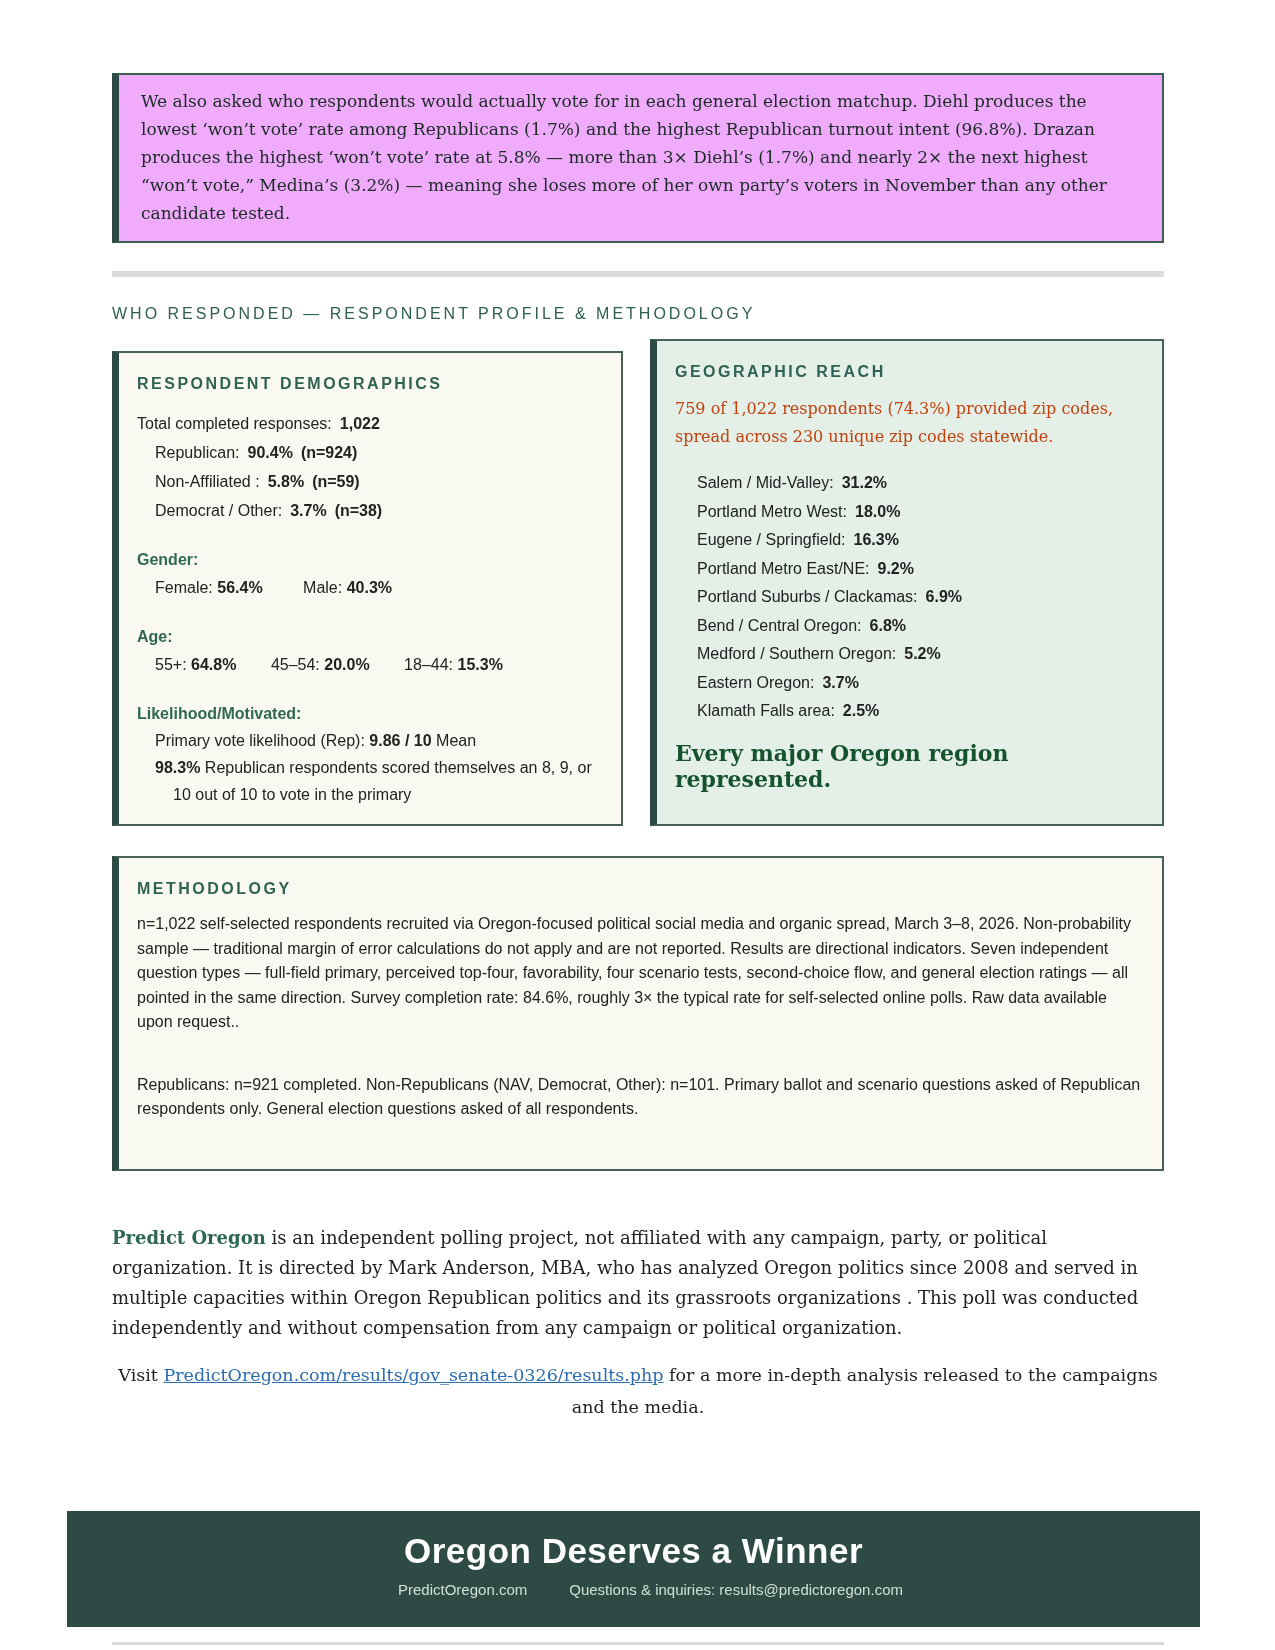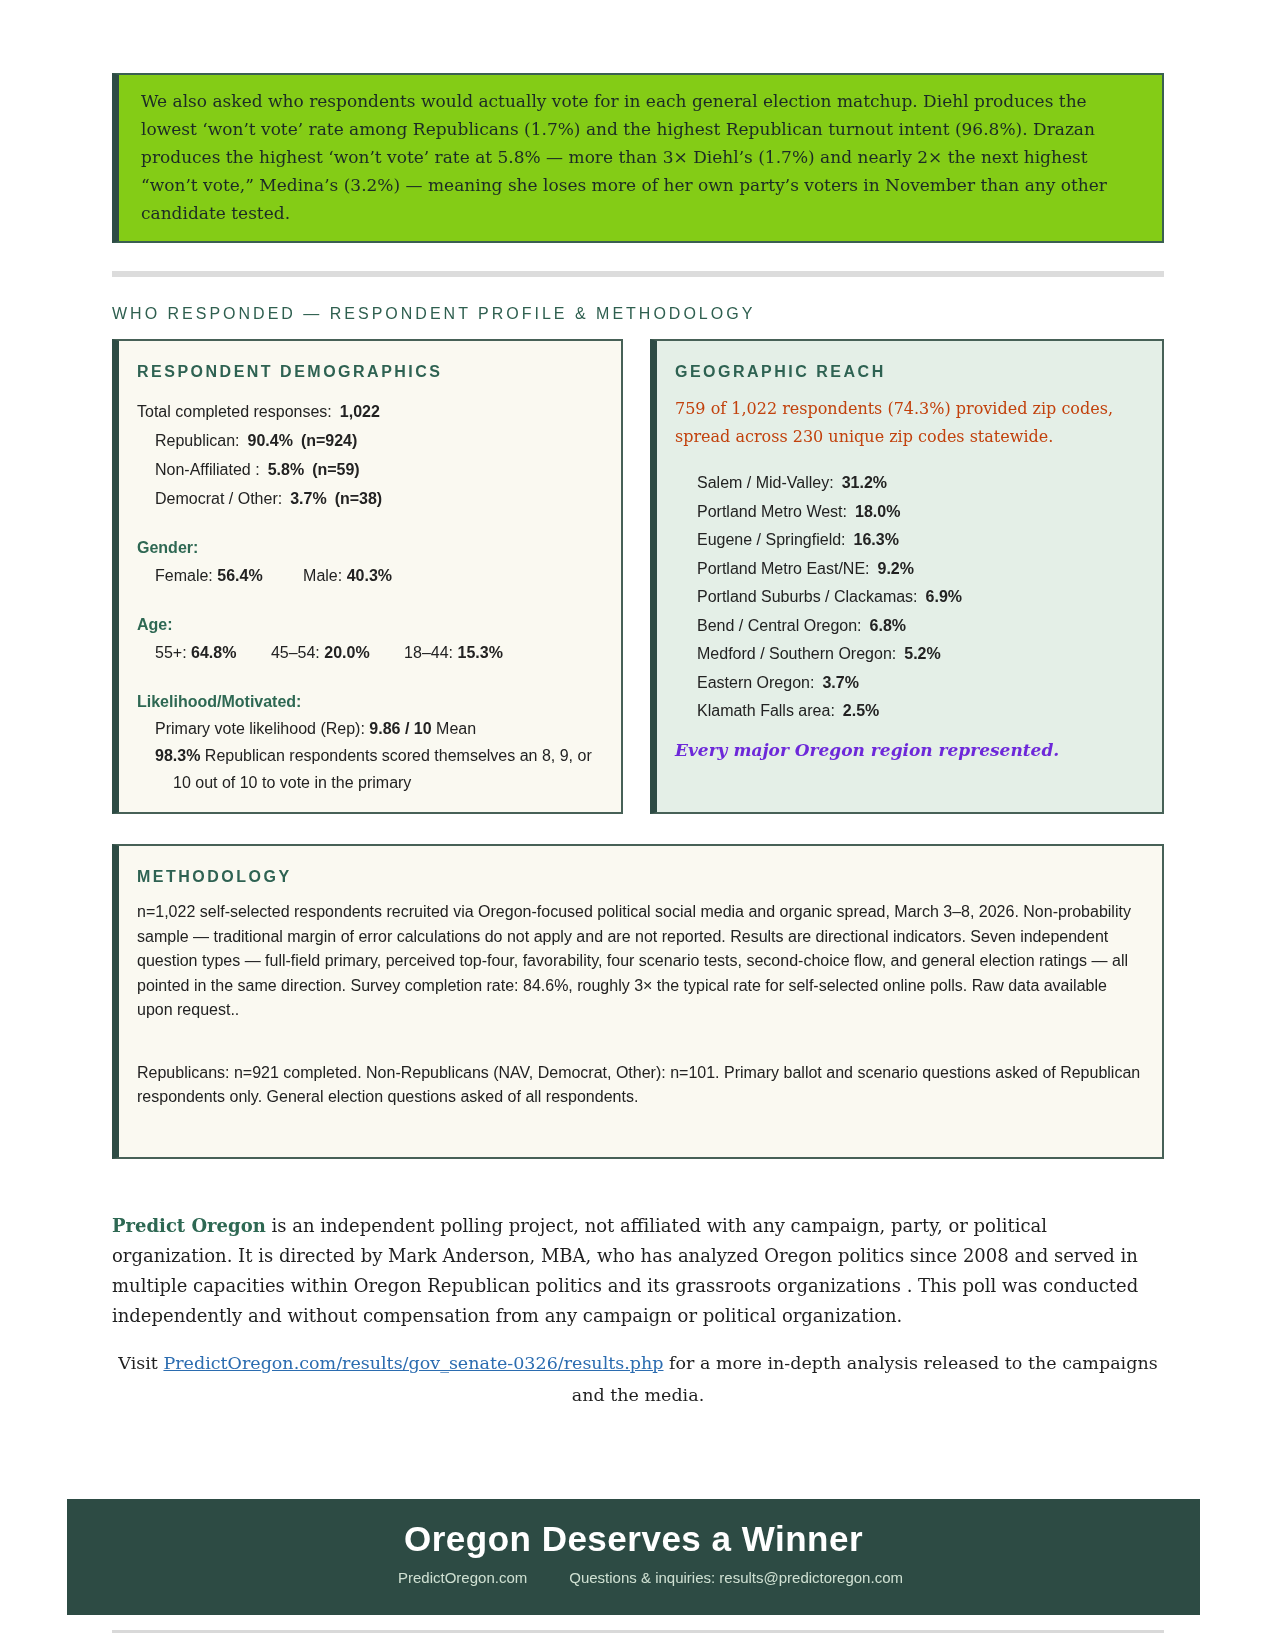--- a/index.html
+++ b/index.html
@@ -5,21 +5,21 @@
   * { margin:0; padding:0; box-sizing:border-box; }
   html,body { background:#ffffff; }
   .page {
     position:relative; width:1275px; height:1650px; background:#ffffff;
     font-family:"Liberation Sans", sans-serif; color:#222; overflow:hidden;
   }
   .content { margin:0 111px 0 112px; }
 
   
   .callout {
-    margin-top:73px; background:#84cc16;
+    margin-top:73px; background:#f0abfc;
     border:2px solid #3a5f51; border-left:7px solid #2d4b44;
     padding:12px 22px 14px;
   }
   .callout p {
     font-family:"DejaVu Serif", serif; font-size:17px; line-height:28px; color:#1c2b25;
   }
 
   .rule { margin-top:28px; height:6px; background:#dcdcdc; }
 
   .section-title {
@@ -31,41 +31,41 @@
   .boxes { display:flex; gap:27px; margin-top:16px; }
   .box {
     border:2px solid #476157; border-left:7px solid #2d4b44;
     padding:16px 18px;
   }
   .box.cream { background:#faf9f1; }
   .box.green { background:#e4efe7; }
   .box h3 {
     margin-top:6px; font-size:16px; font-weight:bold; letter-spacing:2.5px; color:#2e6252;
   }
-  .demo { width:511px; min-height:452px; }
+  .demo { width:511px; min-height:452px;margin-top:12px; }
   .geo  { width:514px; min-height:452px; }
 
   .row { font-size:16px; line-height:29px; color:#222; }
   .t-row { margin-top:16px; }
   .indent { margin-left:18px; }
   .subhead { margin-top:22px; font-size:16px; font-weight:bold; color:#2e6853; line-height:26px; }
   .pair + .pair { margin-left:36px; }
   .pair3 + .pair3 { margin-left:30px; }
   .vgap { display:inline-block; width:8px; }
   .hang { padding-left:18px; text-indent:-18px; max-width:462px; line-height:27px; }
   .lik { line-height:27px; }
 
   .serif-intro {
     margin-top:14px; font-family:"DejaVu Serif", serif; font-size:16px; line-height:28px; color:#c2410c;
   }
   .region-list { margin-top:18px; margin-left:22px; }
   .region-list .row { line-height:28.5px; }
   .footnote {
-    margin-top:14px; font-family:"DejaVu Serif", serif; font-style:italic; font-weight:bold;
-    font-size:17px; color:#6d28d9;
+    margin-top:14px; font-family:"DejaVu Serif", serif; font-weight:bold;
+    font-size:22px; color:#14532d;
   }
 
   
   .methodology { margin-top:30px; padding:16px 18px 20px; min-height:315px; background:#faf9f1; }
   .methodology .body { margin-top:14px; font-size:16px; line-height:24.5px; color:#222; }
   .methodology .para2 { margin-top:38px; }
 
   
   .about {
     margin-top:52px; text-align:left; font-family:"DejaVu Serif", serif;

